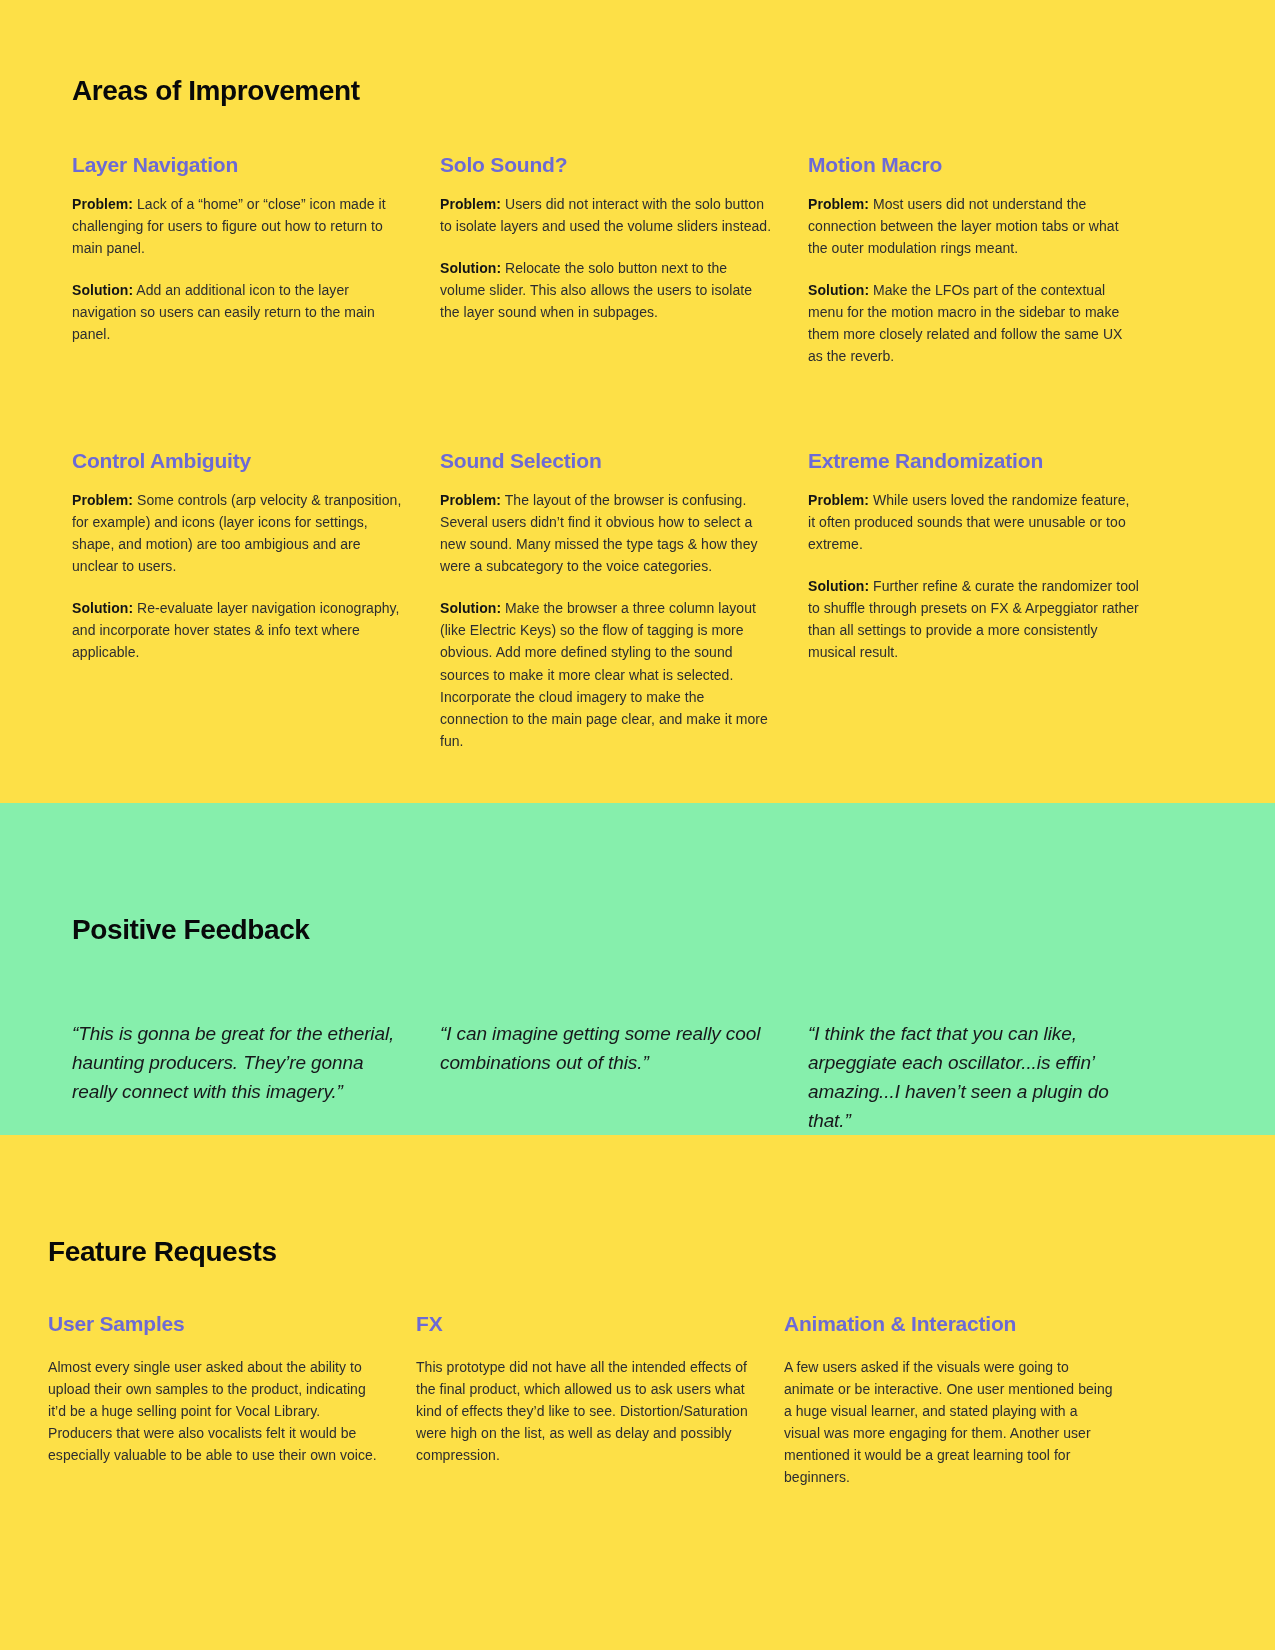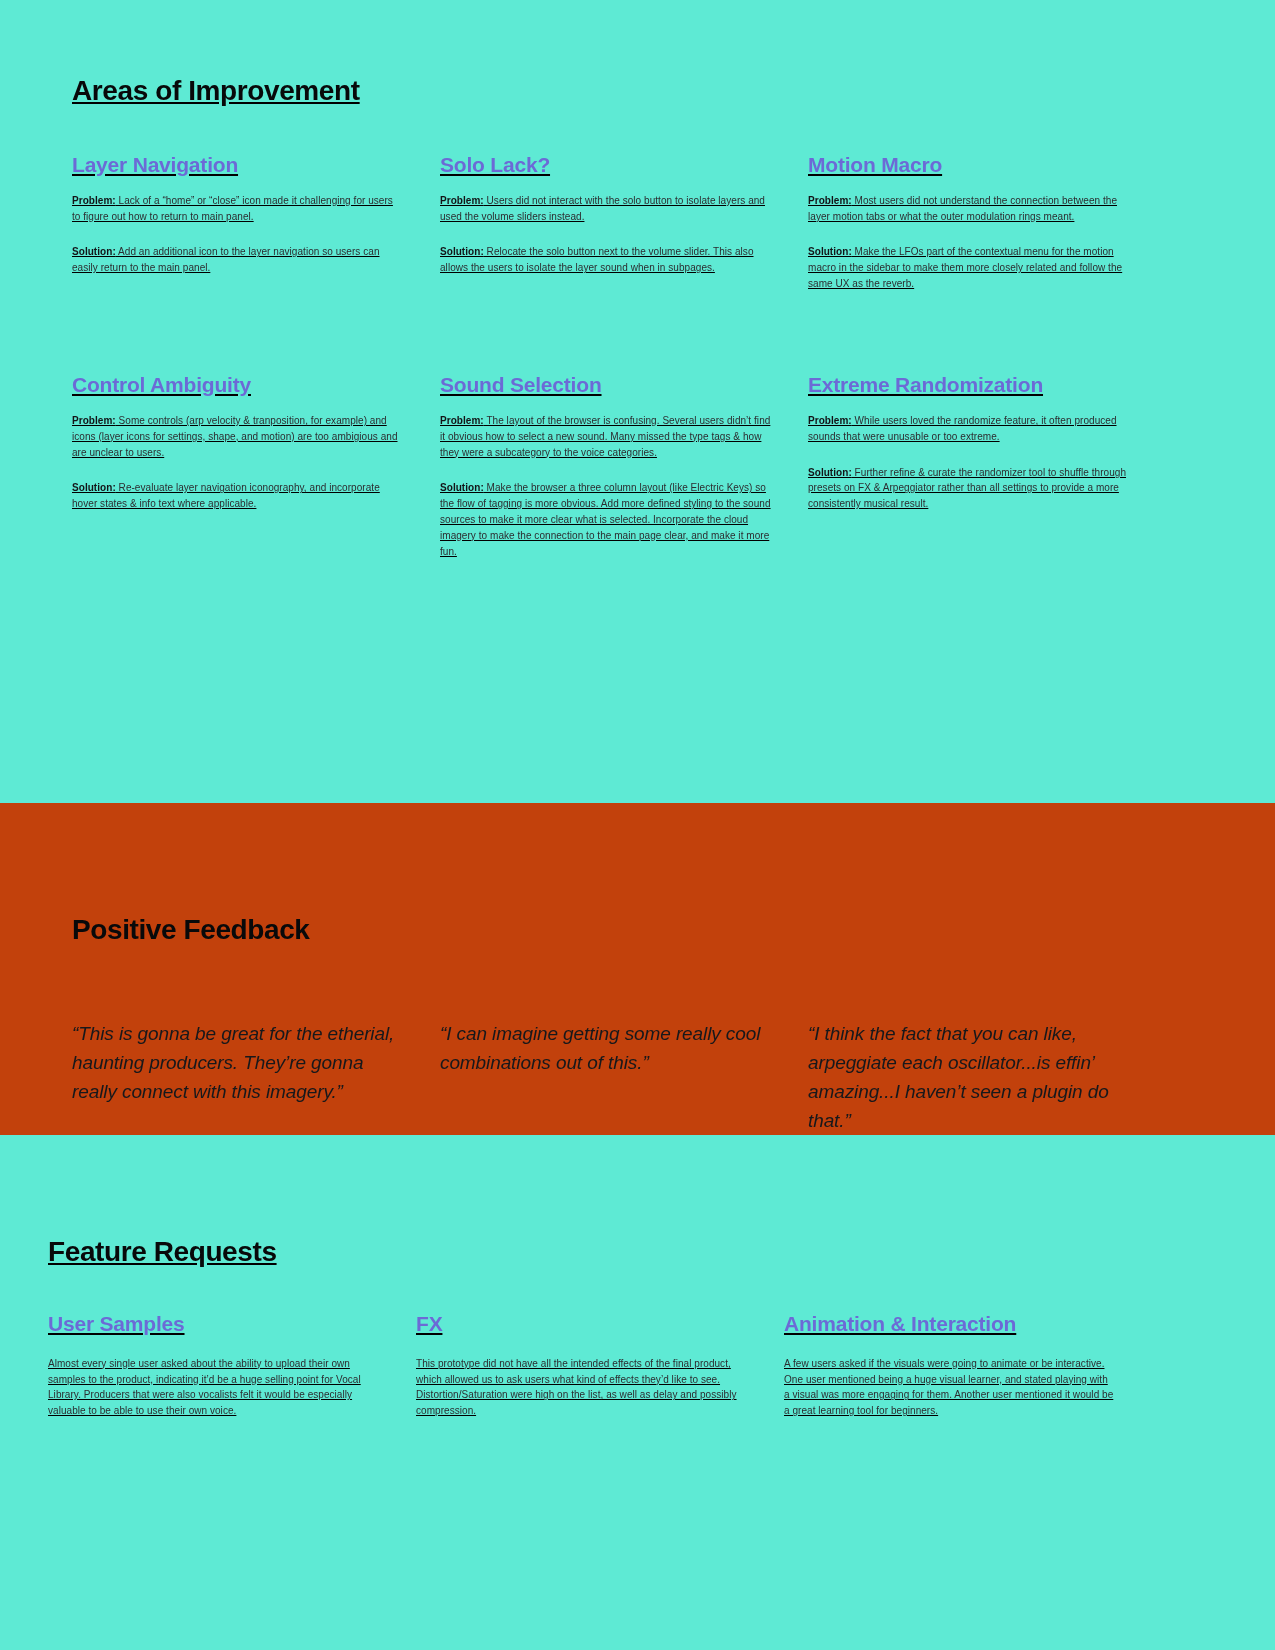--- a/index.html
+++ b/index.html
@@ -19,22 +19,22 @@
     width: 1275px;
     height: 1650px;
     position: relative;
   }
 
   
   .band {
     width: 100%;
     box-sizing: border-box;
   }
-  .band-lavender { background: #5eead4; text-decoration: underline; }
-  .band-grey     { background: #c2410c; }
+  .band-lavender { background: #fde047; }
+  .band-grey     { background: #86efac; }
 
   #improvement-band {
     padding: 56px 72px 0 72px;
     height: 803px;
   }
   #positive-band {
     padding: 0 72px;
     height: 332px;
   }
   #feature-band {
@@ -69,21 +69,21 @@
   .grid3 {
     display: grid;
     grid-template-columns: 332px 332px 332px;
     column-gap: 36px;
   }
 
   .col { min-width: 0; }
 
   
   .para {
-    font-size: 10px;
+    font-size: 14px;
     line-height: 1.58;
     color: #2c2d30;
     margin: 0 0 20px 0;
     letter-spacing: 0.05px;
   }
   .para:last-child { margin-bottom: 0; }
   .para b {
     font-weight: 700;
     color: #131417;
   }
@@ -122,21 +122,21 @@
 
       <div class="grid3 improve-row">
 
         <div class="col improve-card">
           <h2 class="group-title">Layer Navigation</h2>
           <p class="para"><b>Problem:</b><span> Lack of a “home” or “close” icon made it challenging for users to figure out how to return to main panel.</span></p>
           <p class="para"><b>Solution:</b><span> Add an additional icon to the layer navigation so users can easily return to the main panel.</span></p>
         </div>
 
         <div class="col improve-card">
-          <h2 class="group-title">Solo Lack?</h2>
+          <h2 class="group-title">Solo Sound?</h2>
           <p class="para"><b>Problem:</b><span> Users did not interact with the solo button to isolate layers and used the volume sliders instead.</span></p>
           <p class="para"><b>Solution:</b><span> Relocate the solo button next to the volume slider. This also allows the users to isolate the layer sound when in subpages.</span></p>
         </div>
 
         <div class="col improve-card">
           <h2 class="group-title">Motion Macro</h2>
           <p class="para"><b>Problem:</b><span> Most users did not understand the connection between the layer motion tabs or what the outer modulation rings meant.</span></p>
           <p class="para"><b>Solution:</b><span> Make the LFOs part of the contextual menu for the motion macro in the sidebar to make them more closely related and follow the same UX as the reverb.</span></p>
         </div>
 

